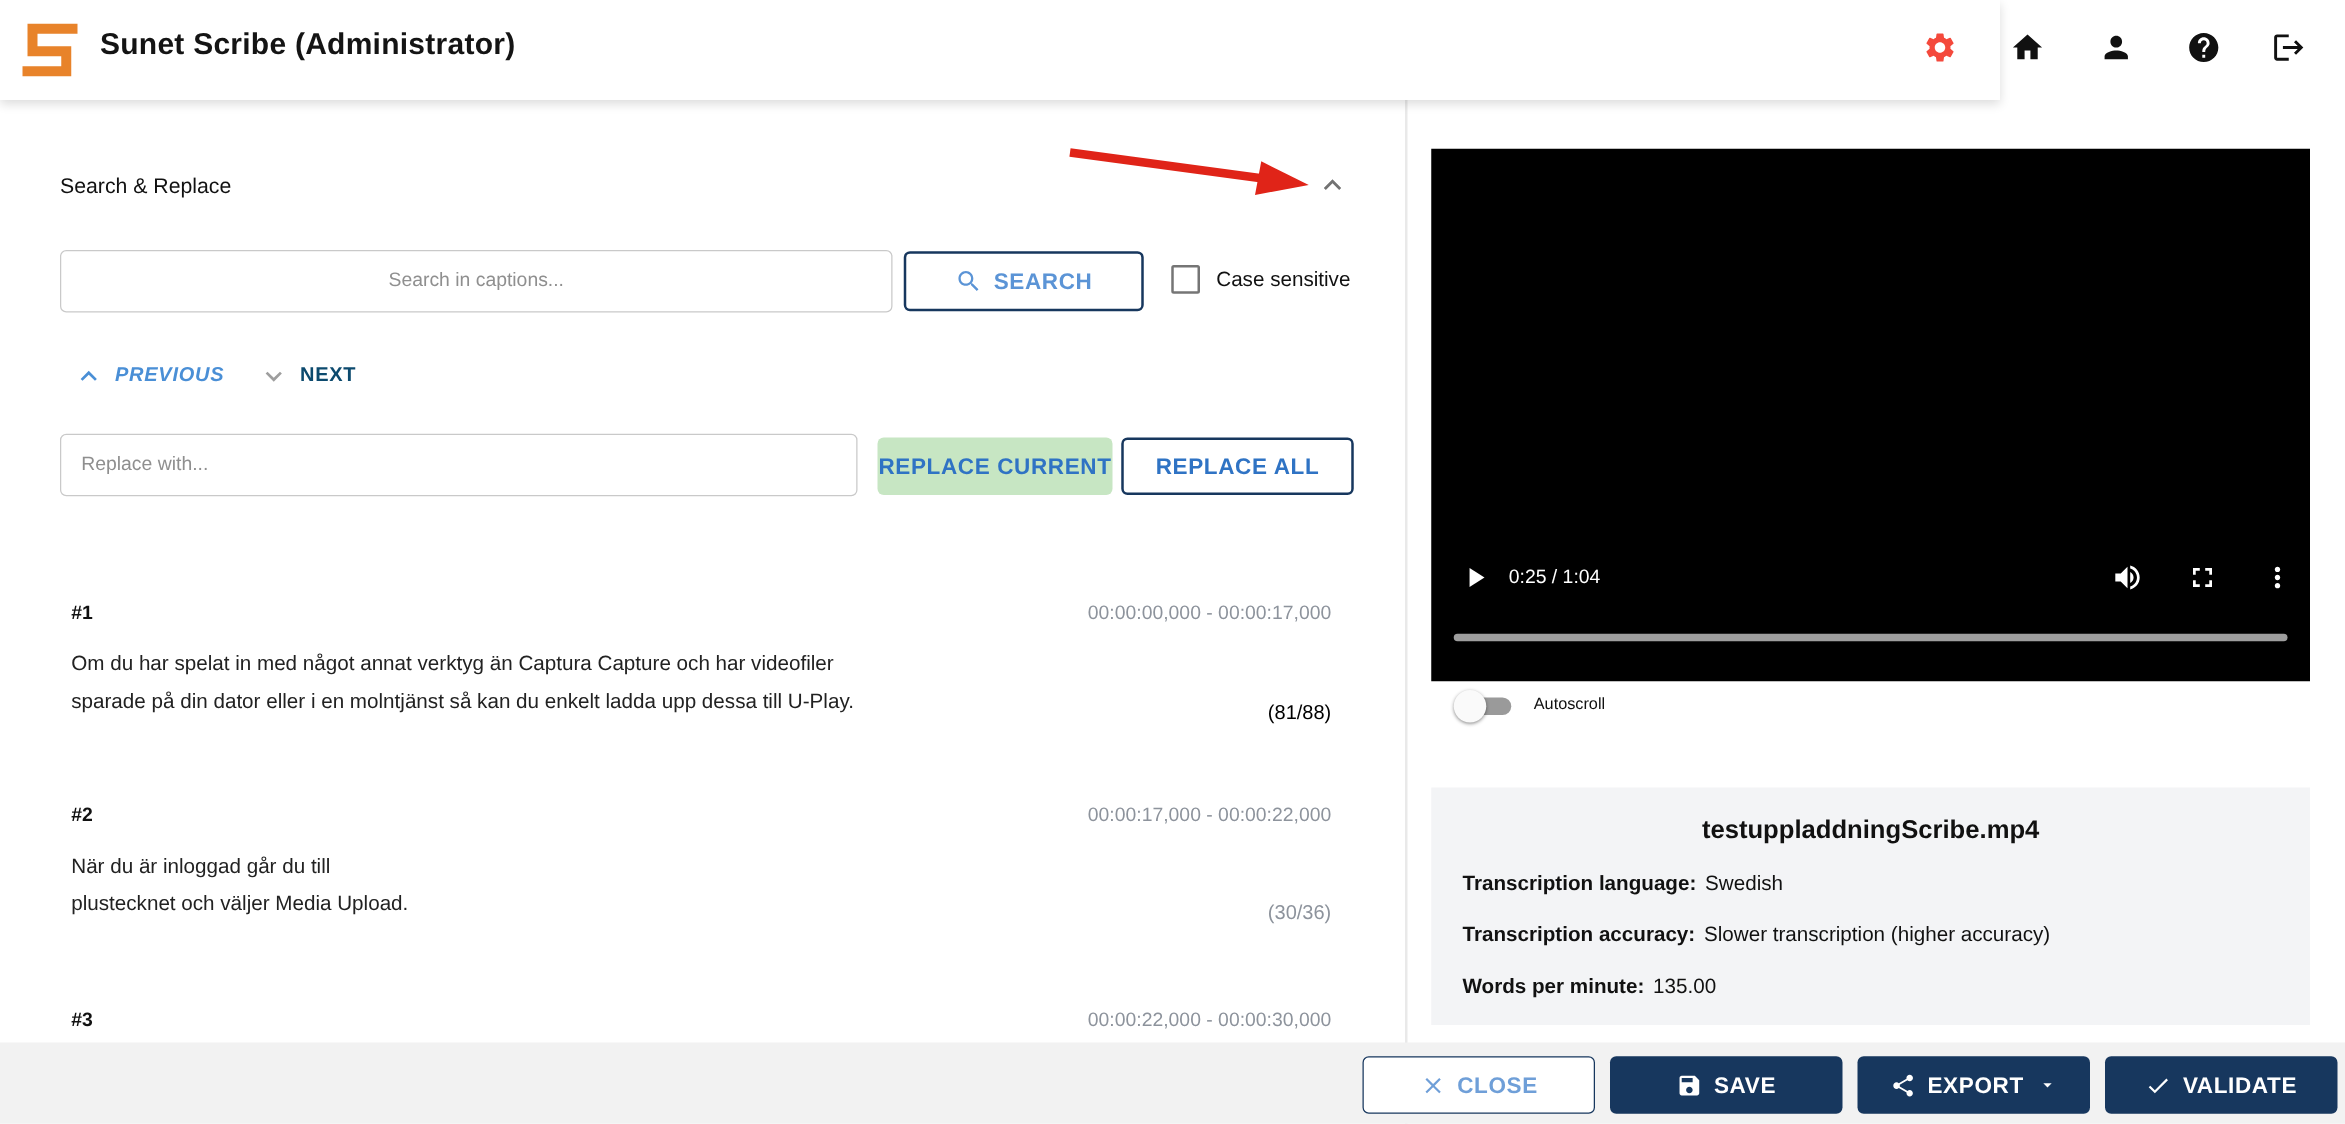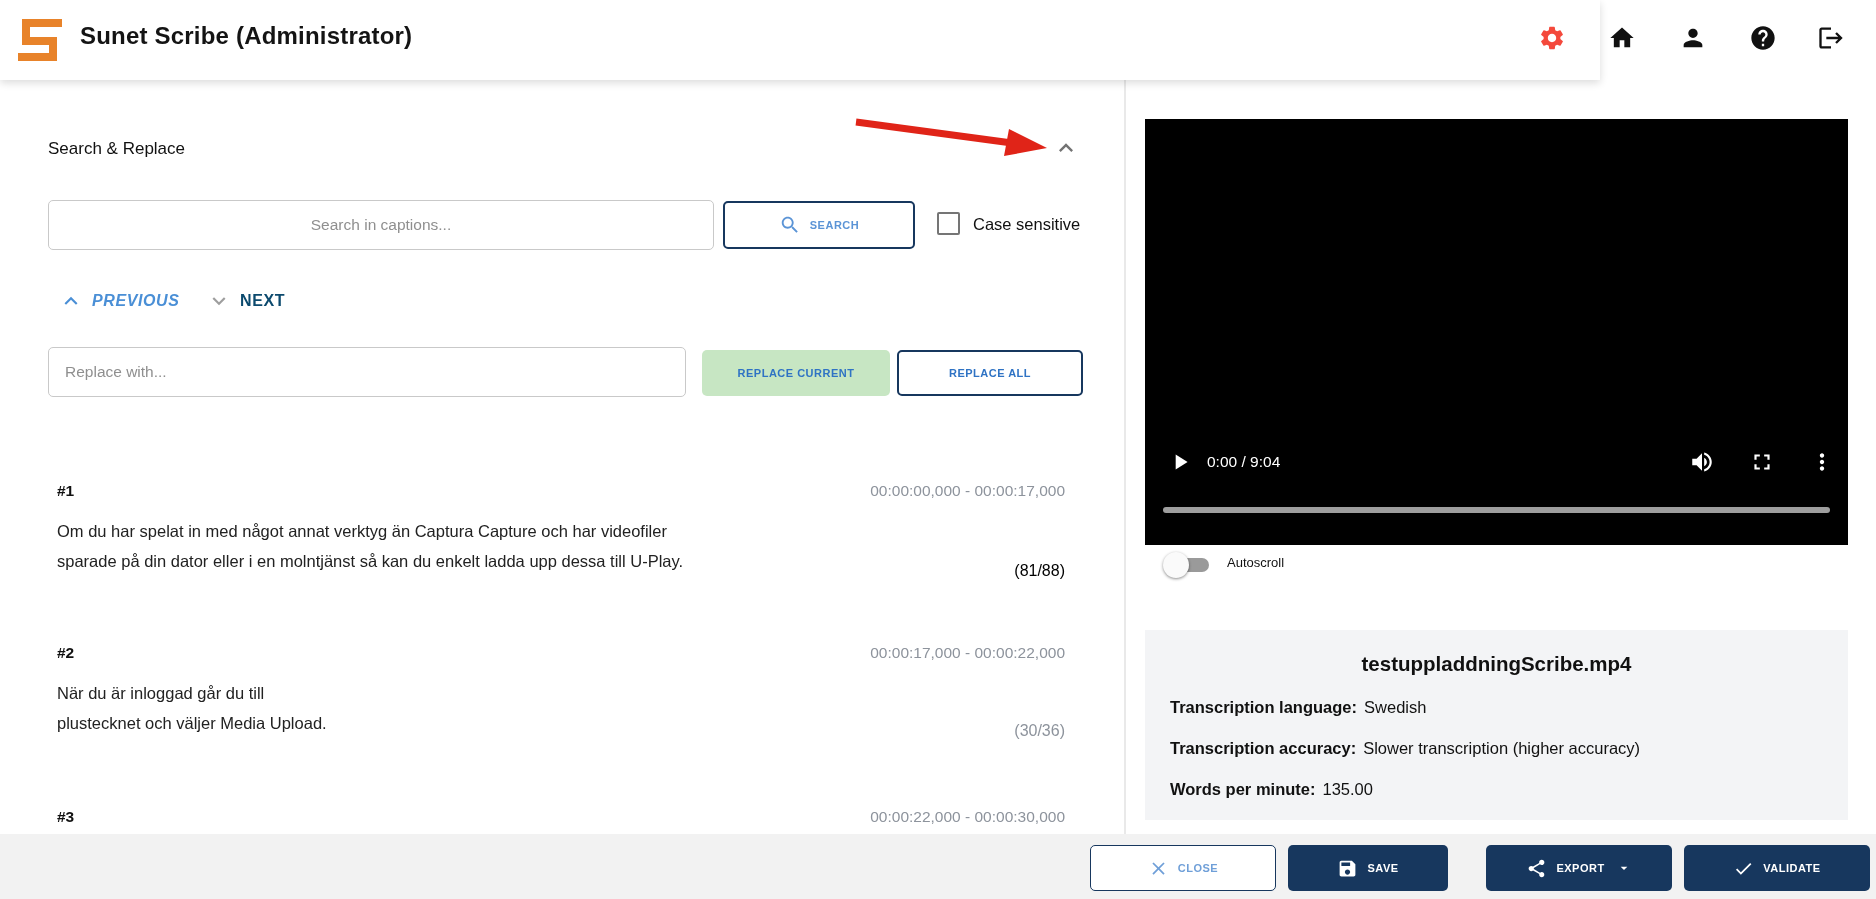--- a/index.html
+++ b/index.html
@@ -23,21 +23,21 @@
   .collapse-btn { position:absolute; left:1050px; top:133px; width:32px; height:32px; border:none; background:transparent; cursor:pointer; }
   .collapse-btn svg { width:28px; height:28px; fill:#737373; }
 
   .text-input { position:absolute; height:50px; border:1px solid #c9c9c9; border-radius:5px;
     font-size:15.5px; padding:0 16px; color:#333; outline:none; font-family:inherit; background:#fff; }
   .text-input::placeholder { color:#8f8f8f; }
   #search-input { left:48px; top:200px; width:666px;text-align:center; }
   #replace-input { left:48px; top:347px; width:638px; }
 
   .btn { display:flex; align-items:center; justify-content:center; gap:9px; border-radius:5px;
-    font-family:inherit; font-size:11px; font-weight:600; letter-spacing:.5px; cursor:pointer; border:none; }
+    font-family:inherit; font-size:18px; font-weight:600; letter-spacing:.5px; cursor:pointer; border:none; }
   .search-btn { position:absolute; left:723px; top:201px; width:192px; height:48px; background:#fff;
     border:2px solid #17375e; color:#5b94d6; }
   .search-btn svg { width:22px; height:22px; fill:#5b94d6; }
   .replace-current-btn { position:absolute; left:702px; top:350px; width:188px; height:46px;
     background:#c7e6c3; color:#2f73c4; }
   .replace-all-btn { position:absolute; left:897px; top:350px; width:186px; height:46px;
     background:#fff; border:2px solid #17375e; color:#2f73c4; }
 
   .checkbox { position:absolute; left:937px; top:212px; width:23px; height:23px; border:2px solid #757575; border-radius:2px; background:#fff; cursor:pointer; }
   .checkbox-label { position:absolute; left:973px; top:215px; font-size:16.5px; color:#111; }
@@ -90,21 +90,21 @@
   .info-label { font-weight:700; margin-right:7px; }
 
   
   .footer-bar { position:absolute; left:0; top:834px; width:1876px; height:65px; background:#f2f2f2; z-index:30;padding-left:12px; }
   .f-btn { position:absolute; top:11px; height:46px; border-radius:5px; }
   .f-btn svg { width:21px; height:21px; }
   .close-btn { left:1090px; width:186px; background:#fff; border:1.5px solid #17375e; color:#6f9fd8; }
   .close-btn svg { fill:#6f9fd8; }
   .navy { background:#17375e; color:#fff; }
   .navy svg { fill:#fff; }
-  .save-btn { left:1288px; width:160px; }
+  .save-btn { left:1288px; width:186px; }
   .export-btn { left:1486px; width:186px; }
   .validate-btn { left:1684px; width:186px; }
   .caret { width:16px !important; height:16px !important; margin-left:2px; }
 
   
   .annotation-arrow { position:absolute; left:846px; top:110px; width:212px; height:52px; z-index:25; pointer-events:none; }
 </style>
 </head>
 <body>
 
@@ -213,21 +213,21 @@
 </div>
 
 <div class="v-divider"></div>
 
 <div class="video">
   <button class="v-ctrl v-play">
     <svg viewBox="0 0 24 24">
         <path d="M8 5v14l11-7z"></path>
       </svg>
   </button>
-  <span class="v-time">0:00 / 9:04</span>
+  <span class="v-time">0:25 / 1:04</span>
   <button class="v-ctrl v-volume">
     <svg viewBox="0 0 24 24">
         <path d="M3 9v6h4l5 5V4L7 9H3zm13.5 3c0-1.77-1.02-3.29-2.5-4.03v8.05c1.48-.73 2.5-2.25 2.5-4.02zM14 3.23v2.06c2.89.86 5 3.54 5 6.71s-2.11 5.85-5 6.71v2.06c4.01-.91 7-4.49 7-8.77s-2.99-7.86-7-8.77z"></path>
       </svg>
   </button>
   <button class="v-ctrl v-fullscreen">
     <svg viewBox="0 0 24 24">
         <path d="M7 14H5v5h5v-2H7v-3zm-2-4h2V7h3V5H5v5zm12 7h-3v2h5v-5h-2v3zM14 5v2h3v3h2V5h-5z"></path>
       </svg>
   </button>

